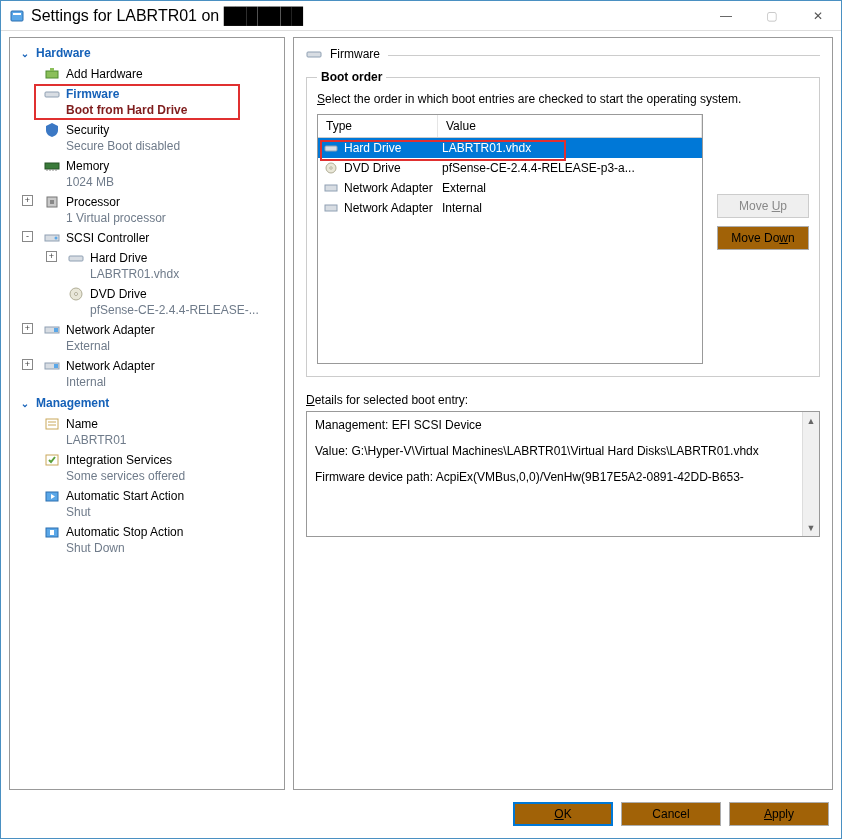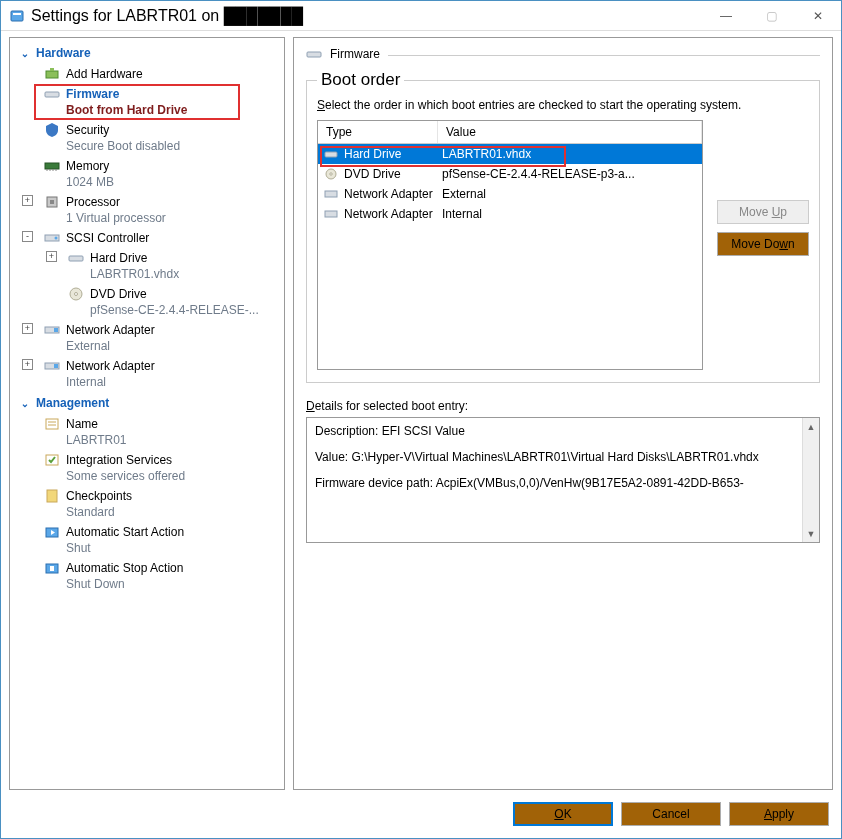--- a/index.html
+++ b/index.html
@@ -104,21 +104,21 @@
 
   
   .right-title { display:flex; align-items:center; gap:8px; margin-bottom:8px;}
   .right-title .label { font-size:12px; }
   .right-title .rule { flex:1; height:1px; background:#ccc; margin-top:2px;}
   fieldset.boot-order {
     border:1px solid #ccc;
     padding: 8px 10px 12px 10px;
     margin:0 0 16px 0;
   }
-  fieldset.boot-order legend { padding:0 4px; font-size:17px;}
+  fieldset.boot-order legend { padding:0 4px; font-size:12px;font-weight:bold;}
   .desc { margin-bottom:8px; }
   .u { text-decoration: underline; }
   .boot-body { display:flex; gap:14px; align-items:flex-start; }
   .boot-table {
     flex:1;
     border:1px solid #999;
     background:#fff;
     height: 250px;
   }
   .bt-head { display:flex; background:#fff; border-bottom:1px solid #ccc;}
@@ -355,31 +355,20 @@
               <svg width="16" height="16">
                 <rect x="2" y="3" width="12" height="10" fill="#fff" stroke="#c9a85a"></rect>
                 <path d="M5 8 L7 10 L11 5" stroke="#5aa03a" fill="none" stroke-width="2"></path>
               </svg>
             </span>
             <span class="label">Integration Services</span>
           </div>
         <div class="sub">Some services offered</div>
       </div>
 
-      <div class="tree-item level0">
-        <div class="row">
-            <span class="ico">
-              <svg width="16" height="16">
-                <rect x="3" y="2" width="10" height="12" fill="#f2d77a" stroke="#c9a85a"></rect>
-              </svg>
-            </span>
-            <span class="label">Checkpoints</span>
-          </div>
-        <div class="sub">Standard</div>
-      </div>
 
 
       <div class="tree-item level0">
         <div class="row">
             <span class="ico">
               <svg width="16" height="16">
                 <rect x="2" y="4" width="12" height="9" fill="#5aa7e8" stroke="#2b6fb0"></rect>
                 <polygon points="7,6 11,8.5 7,11" fill="#fff"></polygon>
               </svg>
             </span>
@@ -463,21 +452,21 @@
           </div>
           <div class="move-btns">
             <div class="btn disabled"><span>Move </span><span class="u">U</span><span>p</span></div>
             <div class="btn"><span>Move Do</span><span class="u">w</span><span>n</span></div>
           </div>
         </div>
       </fieldset>
 
       <div class="details-label"><span class="u">D</span><span>etails for selected boot entry:</span></div>
       <div class="details-box">
-        <p>Description: EFI SCSI Value</p>
+        <p>Management: EFI SCSI Device</p>
         <p>Value: G:\Hyper-V\Virtual Machines\LABRTR01\Virtual Hard Disks\LABRTR01.vhdx</p>
         <p>Firmware device path: AcpiEx(VMBus,0,0)/VenHw(9B17E5A2-0891-42DD-B653-</p>
         <div class="scroll">
           <div class="ar">▲</div>
           <div style="flex:1"></div>
           <div class="ar" style="position:absolute;bottom:0;width:100%;">▼</div>
         </div>
       </div>
     </div>
   </div>

